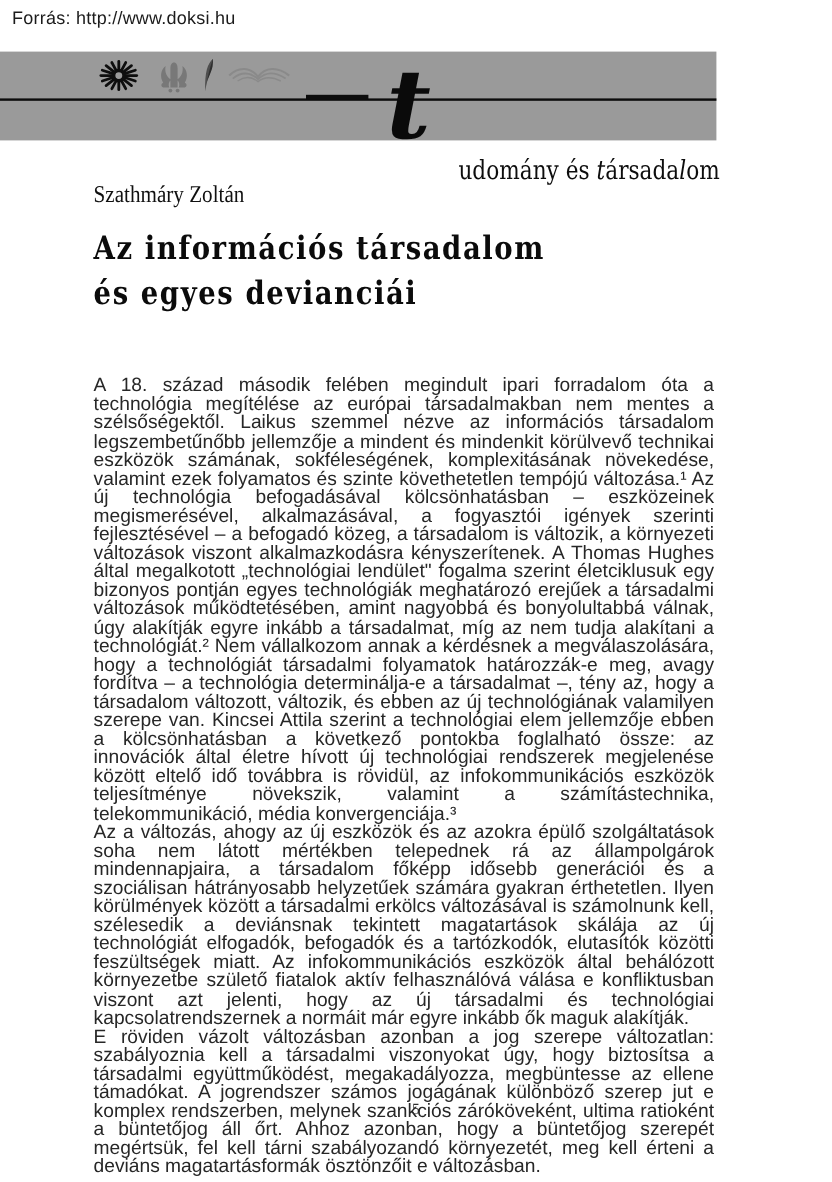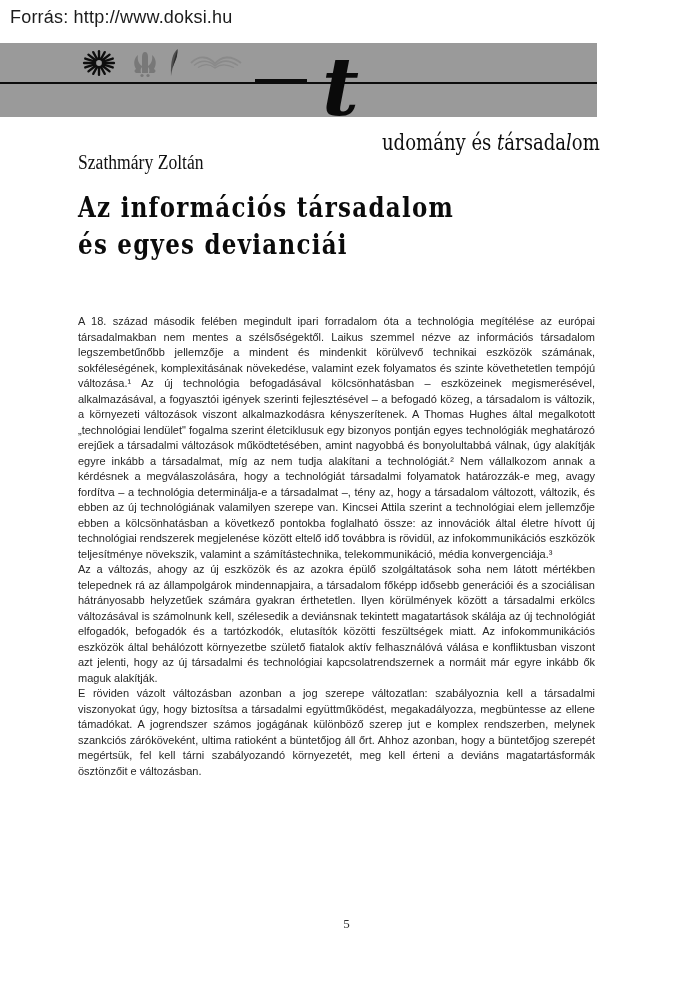--- a/index.html
+++ b/index.html
@@ -3,21 +3,21 @@
 <meta charset="utf-8">
 <style>
   html,body { margin:0; padding:0; background:#e8e8e8; }
   .page {
     position:relative; width:693px; height:985px; margin:0 auto;
     background:#ffffff; overflow:hidden;
     font-family:"Liberation Sans", sans-serif;
   }
   .source-note {
     position:absolute; left:10px; top:7px;
-    font-size:18px; color:#1b1b1b; letter-spacing:0.2px;
+    font-size:15px; color:#1b1b1b; letter-spacing:0.2px;
   }
   
   .band {
     position:absolute; left:0; top:43px; width:597px; height:74px;
     background:#9a9a9a;
   }
   .ornaments {
     position:absolute; left:76px; top:3px; height:34px;
     display:flex; align-items:center; gap:10px;
   }
@@ -48,21 +48,21 @@
   }
   .title {
     position:absolute; left:78px; top:189px;
     font-family:"DejaVu Serif", serif; font-weight:bold;
     font-size:27px; line-height:37px; letter-spacing:1.5px; color:#0b0b0b;
     transform:scaleX(0.85); transform-origin:left top; white-space:nowrap;
   }
   
   .body-text {
     position:absolute; left:78px; top:314px; width:517px;
-    font-size:11px; line-height:15.5px; text-align:justify;
+    font-size:16px; line-height:15.5px; text-align:justify;
     color:#272727;
   }
   .body-text p { margin:0; }
   
   .page-number {
     position:absolute; left:0; top:916px; width:693px; text-align:center;
     font-family:"Liberation Serif", serif; font-size:13px; color:#2e2e2e;
   }
 </style>
 </head>

